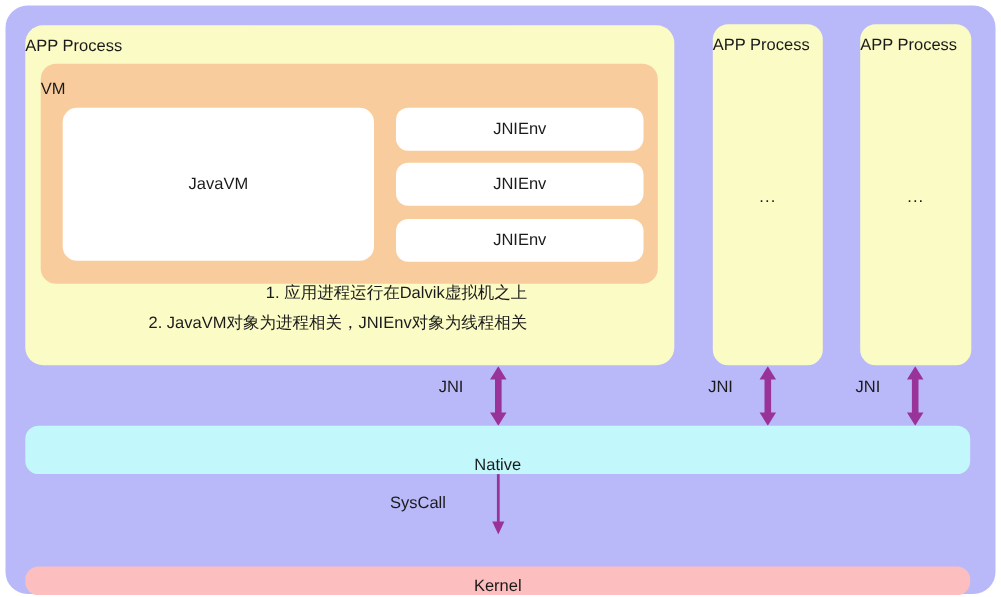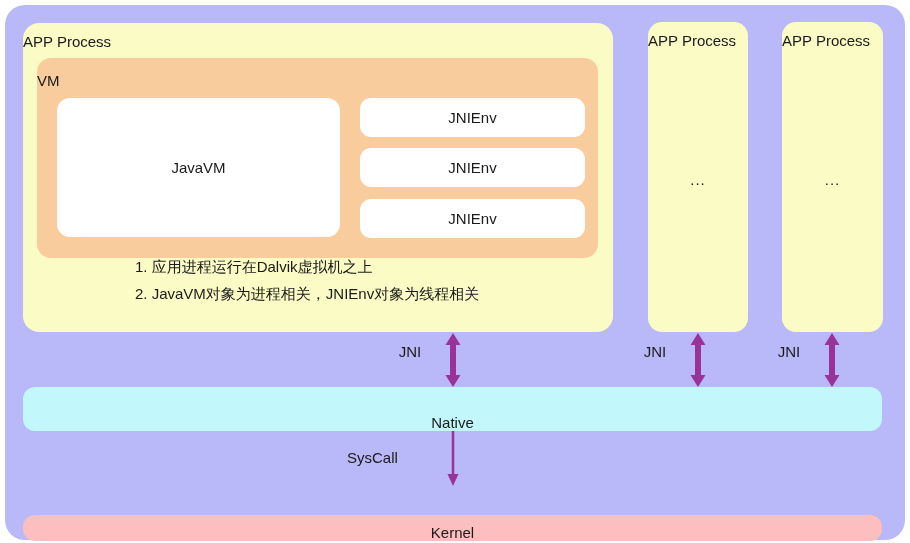--- a/index.html
+++ b/index.html
@@ -41,41 +41,41 @@
   #vm-box .box-title{top:14px;}
   .white-box{
     background:var(--white-box);border-radius:11px;
     display:flex;align-items:center;justify-content:center;
   }
   #javavm-box{left:20px;top:40px;width:283px;height:139px;border-radius:13px;}
   .jnienv-box{left:323px;width:225px;height:39px;}
   #jnienv-1{top:40px;}
   #jnienv-2{top:90px;}
   #jnienv-3{top:141px;}
-  #vm-notes{left:98px;top:195px;line-height:27px;white-space:nowrap;}
+  #vm-notes{left:98px;top:195px;line-height:27px;white-space:nowrap;text-align:right;}
   .dots{
     position:absolute;left:0;top:148px;width:100%;text-align:center;
     letter-spacing:1px;line-height:20px;
   }
   .layer-bar{
     left:23px;width:859px;height:44px;border-radius:12px;
     display:flex;align-items:flex-end;justify-content:center;
   }
   #native-bar{top:387px;background:var(--native-bar);}
   #kernel-bar{top:487px;height:26px;background:var(--kernel-bar);margin-top:28px;}
   .arrow-svg{display:block;}
   #jni-arrow-1{left:445px;top:333px;}
   #jni-arrow-2{left:690px;top:333px;}
   #jni-arrow-3{left:824px;top:333px;}
   .jni-label{width:60px;text-align:center;top:343px;line-height:18px;}
   #jni-label-1{left:380px;}
   #jni-label-2{left:625px;}
   #jni-label-3{left:759px;}
   #syscall-arrow{left:447px;top:431px;}
-  #syscall-label{left:347px;top:449px;width:90px;text-align:left;line-height:18px;}
+  #syscall-label{left:335px;top:449px;width:90px;text-align:center;line-height:18px;}
 </style>
 </head>
 <body>
 
 <div class="abs" id="canvas"></div>
 
 <div class="abs proc" id="proc-main">
   <div class="box-title">APP Process</div>
   <div class="abs" id="vm-box">
     <div class="box-title">VM</div>

